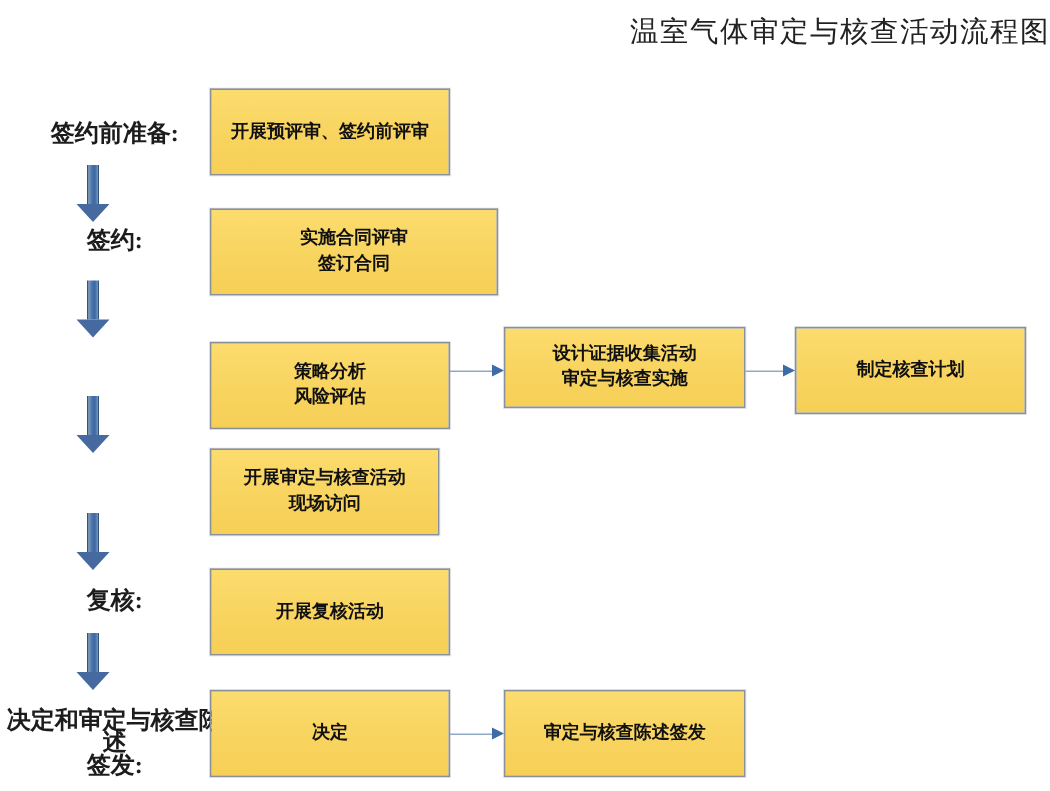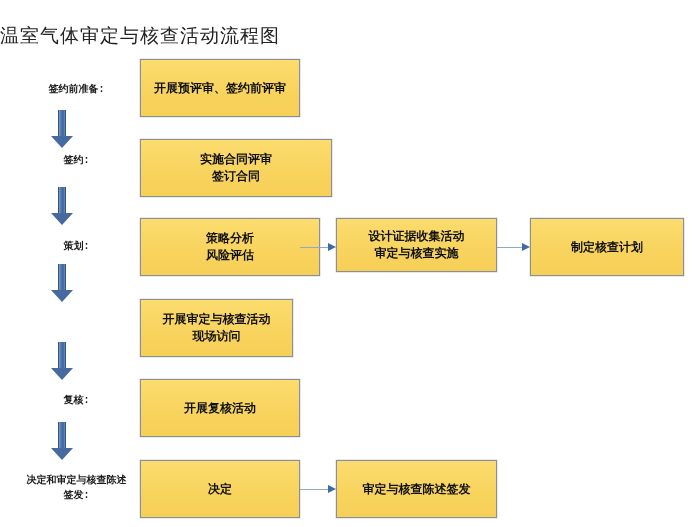--- a/index.html
+++ b/index.html
@@ -22,57 +22,56 @@
     width: 700px;
     height: 527px;
   }
 
   
   .title {
     position: absolute;
     left: 0;
     top: 8px;
     width: 700px;
-    text-align: left;
+    text-align: right;
     font-size: 19px;
     font-weight: 400;
     letter-spacing: 1px;
     color: #222222;
     font-family: "DejaVu Sans", "Liberation Sans", sans-serif;
-    margin-top: 15px;
   }
 
   
   .stage-label {
     position: absolute;
     width: 153px;
     left: 0;
     text-align: center;
-    font-size: 10px;
+    font-size: 16px;
     font-weight: bold;
     color: #1c1c1c;
     line-height: 15px;
-    font-family: Liberation Mono, monospace;
+    font-family: Liberation Serif, serif;
   }
 
   
   .box {
     position: absolute;
     background: linear-gradient(180deg, #fcdc6e 0%, #f8d45f 55%, #f6cf56 100%);
     border: 1px solid #8a8f9c;
     box-sizing: border-box;
     display: flex;
     align-items: center;
     justify-content: center;
     text-align: center;
     font-size: 12px;
     font-weight: bold;
     line-height: 17px;
     color: #111111;
-    font-family: Liberation Sans, sans-serif;
+    font-family: Liberation Mono, monospace;
     box-shadow: 0 0 0 0.5px rgba(120,125,135,0.35);
   }
   .box .lines { padding: 0 6px; }
   .box .lines div { white-space: nowrap; }
 
   
   .varrow {
     position: absolute;
     width: 22px;
   }
@@ -126,23 +125,20 @@
   <div class="title">温室气体审定与核查活动流程图</div>
 
   <div class="stage-label" style="top:82px;">
     <div>签约前准备:</div>
   </div>
 
   <div class="stage-label" style="top:153px;">
     <div>签约:</div>
   </div>
 
-  <div class="stage-label" style="top:239px;">
-    <div>策划:</div>
-  </div>
 
 
   <div class="stage-label" style="top:393px;">
     <div>复核:</div>
   </div>
 
   <div class="stage-label" style="top:473px;">
     <div>决定和审定与核查陈述</div>
     <div>签发:</div>
   </div>
@@ -178,21 +174,21 @@
     </div>
   </div>
 
   <div class="box" style="left:140px; top:139px; width:192px; height:58px;">
     <div class="lines">
       <div>实施合同评审</div>
       <div>签订合同</div>
     </div>
   </div>
 
-  <div class="box" style="left:140px; top:218px; width:180px; height:58px;">
+  <div class="box" style="left:140px; top:228px; width:160px; height:58px;">
     <div class="lines">
       <div>策略分析</div>
       <div>风险评估</div>
     </div>
   </div>
 
   <div class="harrow" style="left:300px; top:243px; width:36px;">
     <div class="line" style="width:28px;"></div>
     <div class="head" style="left:28px;"></div>
   </div>

